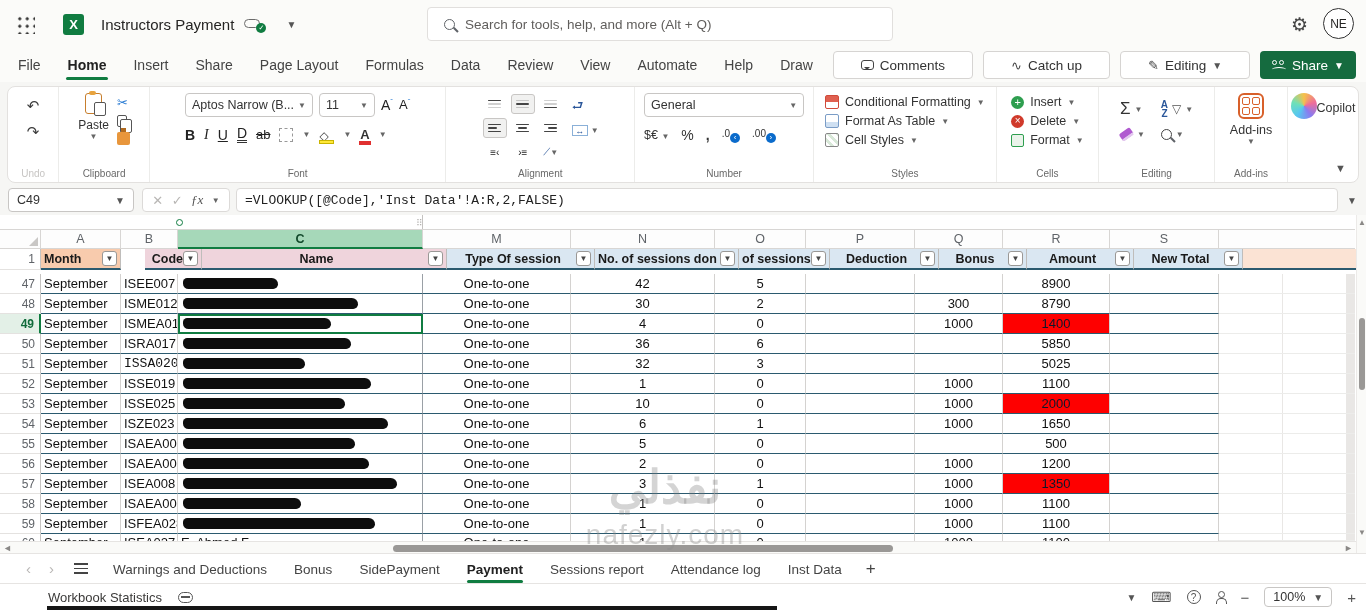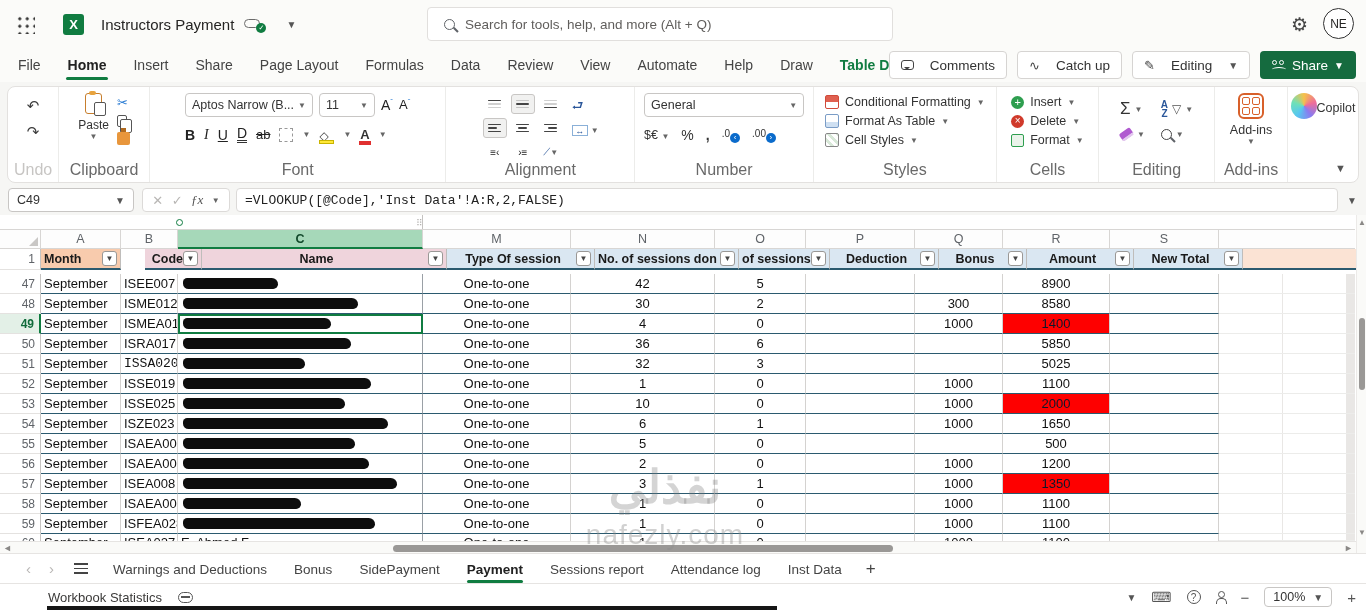--- a/index.html
+++ b/index.html
@@ -24,36 +24,36 @@
   .avatar { position:absolute; right:12px; top:8px; width:31px; height:31px; border-radius:50%; border:1.6px solid #333; background:#fff; display:flex; align-items:center; justify-content:center; font-size:12px; color:#252423; cursor:pointer; }
 
   
   .menubar { position:absolute; left:0; top:48px; width:1366px; height:34px; background:#fbfbf9; display:flex; align-items:center; }
   .menu-tabs { display:flex; align-items:center; margin-left:18px; gap:27px; }
   .menu-item { font-size:14px; color:#444; cursor:pointer; position:relative; padding:6px 0; white-space:nowrap; }
   .menu-item.active { font-weight:bold; color:#222; }
   .menu-item.active::after { content:""; position:absolute; left:-2px; right:-2px; bottom:-1px; height:3px; background:#107C41; border-radius:2px; }
   .menu-item.accent { color:#107C41; font-weight:bold; }
   .menu-right { position:absolute; right:10px; top:3px; display:flex; gap:10px; align-items:center; }
-  .mbtn { height:28px; border:1px solid #d6d4d2; border-radius:4px; background:#fff; display:flex; align-items:center; gap:16px; padding:0 11px; font-size:13.5px; color:#333; cursor:pointer; white-space:nowrap; }
+  .mbtn { height:28px; border:1px solid #d6d4d2; border-radius:4px; background:#fff; display:flex; align-items:center; gap:6px; padding:0 27px; font-size:13.5px; color:#333; cursor:pointer; white-space:nowrap; }
   .mbtn .bub { width:13px; height:10px; border:1.5px solid #444; border-radius:3px; position:relative; }
   .mbtn .bub::after { content:""; position:absolute; left:2px; bottom:-4px; border:3px solid transparent; border-top-color:#444; }
   .wave { font-size:13px; color:#444; }
   .pencil { font-size:13px; color:#444; }
   .sharebtn { height:28px; background:#156B3F; border:none; border-radius:4px; color:#fff; display:flex; align-items:center; gap:6px; padding:0 12px; font-size:13.5px; cursor:pointer; }
   .ppl { position:relative; width:14px; height:11px; }
   .ppl i { position:absolute; width:5px; height:5px; border:1.2px solid #fff; border-radius:50%; top:0; }
   .ppl i:first-child { left:0; } .ppl i:last-child { left:7px; }
   .ppl::after { content:""; position:absolute; left:0; right:0; bottom:-1px; height:4px; border-top:1.4px solid #fff; border-radius:50%; }
 
   
   .ribbon { position:absolute; left:7px; top:86px; width:1352px; height:97px; background:#fff; border:1px solid #e3e1df; border-radius:8px; display:flex; align-items:stretch; overflow:hidden; }
   .rgroup { position:relative; display:flex; flex-direction:column; align-items:center; padding:6px 6px 2px 6px; border-right:1px solid #ececea; }
   .rgroup:last-child { border-right:none; }
-  .glabel { position:absolute; bottom:3px; left:0; right:0; text-align:center; font-size:16px; color:#696969; white-space:nowrap; }
+  .glabel { position:absolute; bottom:3px; left:0; right:0; text-align:center; font-size:10px; color:#696969; white-space:nowrap; }
   .gbody { flex:1; display:flex; align-items:flex-start; }
   .dim { color:#c7c5c3; }
   .ic { font-size:15px; color:#3b3b3b; cursor:pointer; }
   .rib-chev { font-size:8px; color:#666; }
   .vstack { display:flex; flex-direction:column; align-items:center; gap:8px; padding-top:4px; }
   .paste-col { display:flex; flex-direction:column; align-items:center; margin:0 4px; cursor:pointer; }
   .clip-ic { width:17px; height:21px; border:1.6px solid #c77e2d; border-radius:3px; position:relative; background:#fff; }
   .clip-ic::before { content:""; position:absolute; left:3px; top:-3px; width:7px; height:4px; background:#e8a33d; border-radius:2px; }
   .clip-ic::after { content:""; position:absolute; right:-5px; bottom:-3px; width:10px; height:12px; background:#fff; border:1.4px solid #555; border-radius:2px; }
   .paste-lbl { font-size:12px; color:#333; margin-top:4px; }
@@ -581,21 +581,21 @@
           <div class="cell " style="width: 80px;">September</div>
           <div class="cell " style="width: 57px;">ISME012</div>
           <div class="cell cut" style="width: 245px;">
             <span class="blob" style="width: 175px;"></span>
           </div>
           <div class="cell cen" style="width: 148px;">One-to-one</div>
           <div class="cell cen" style="width: 144px;">30</div>
           <div class="cell cen" style="width: 91px;">2</div>
           <div class="cell cen" style="width: 109px;"></div>
           <div class="cell cen" style="width: 88px;">300</div>
-          <div class="cell cen" style="width: 107px;">8580</div>
+          <div class="cell cen" style="width: 107px;">8790</div>
           <div class="cell cen" style="width: 109px;"></div>
           <div class="cellfill" style="width: 136px;"></div>
         </div>
         <div class="grow">
           <div class="rowhdr act">49</div>
           <div class="cell " style="width: 80px;">September</div>
           <div class="cell " style="width: 57px;">ISMEA015</div>
           <div class="cell cut activecell" style="width: 245px;">
             <span class="blob" style="width: 148px;"></span>
           </div>

